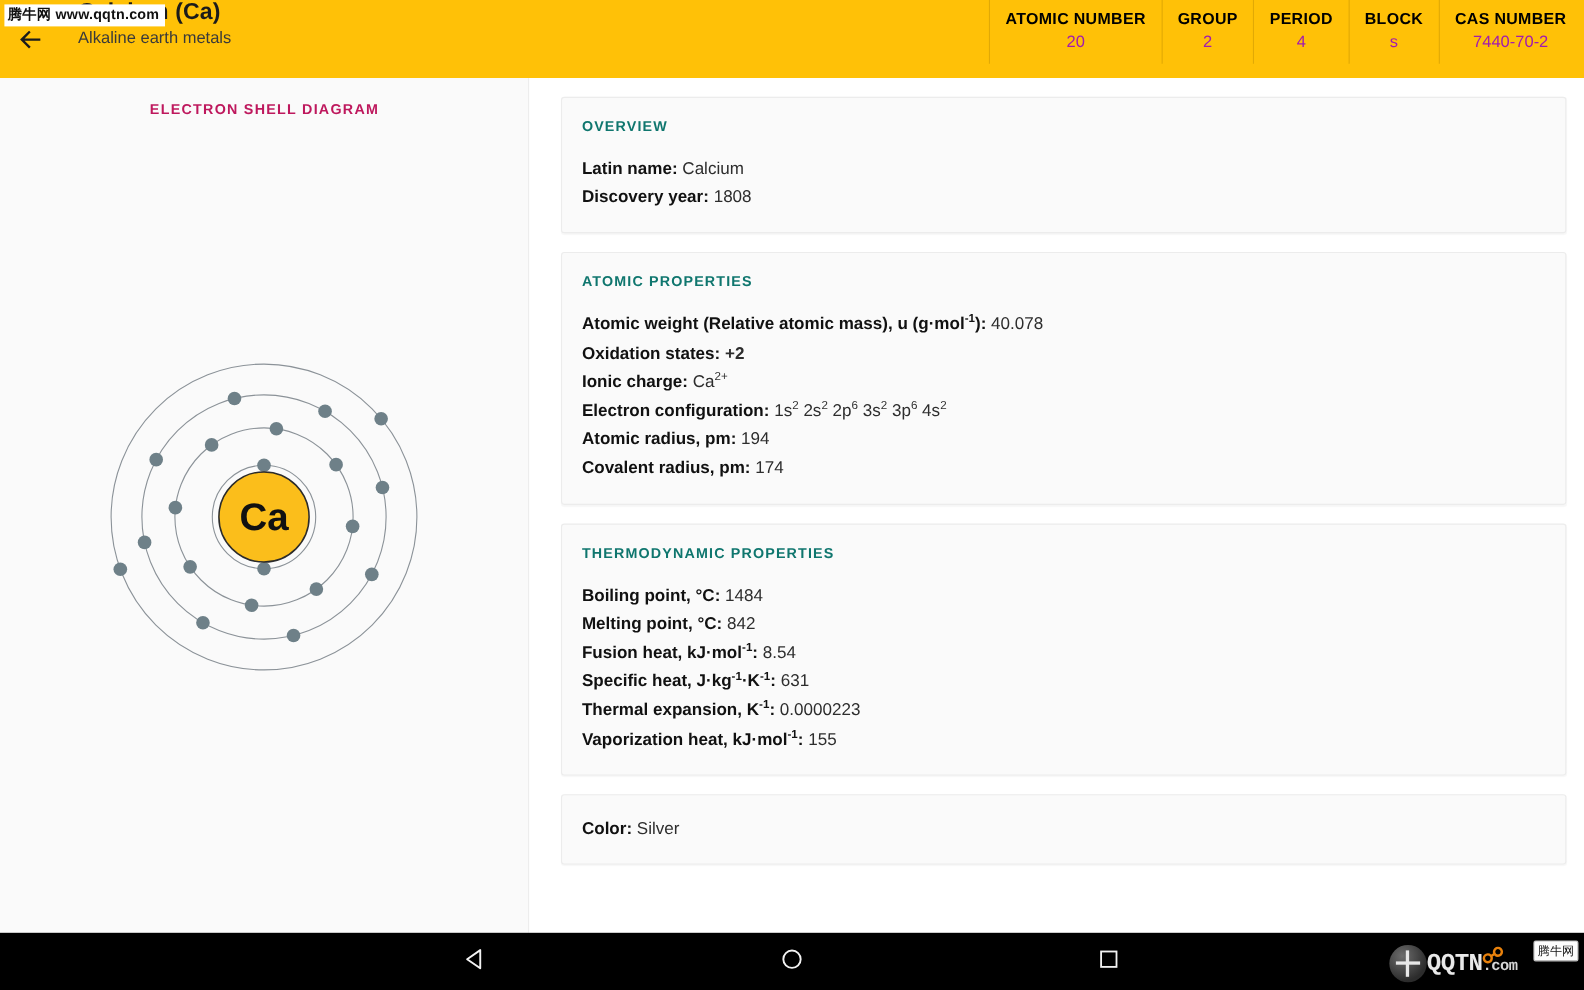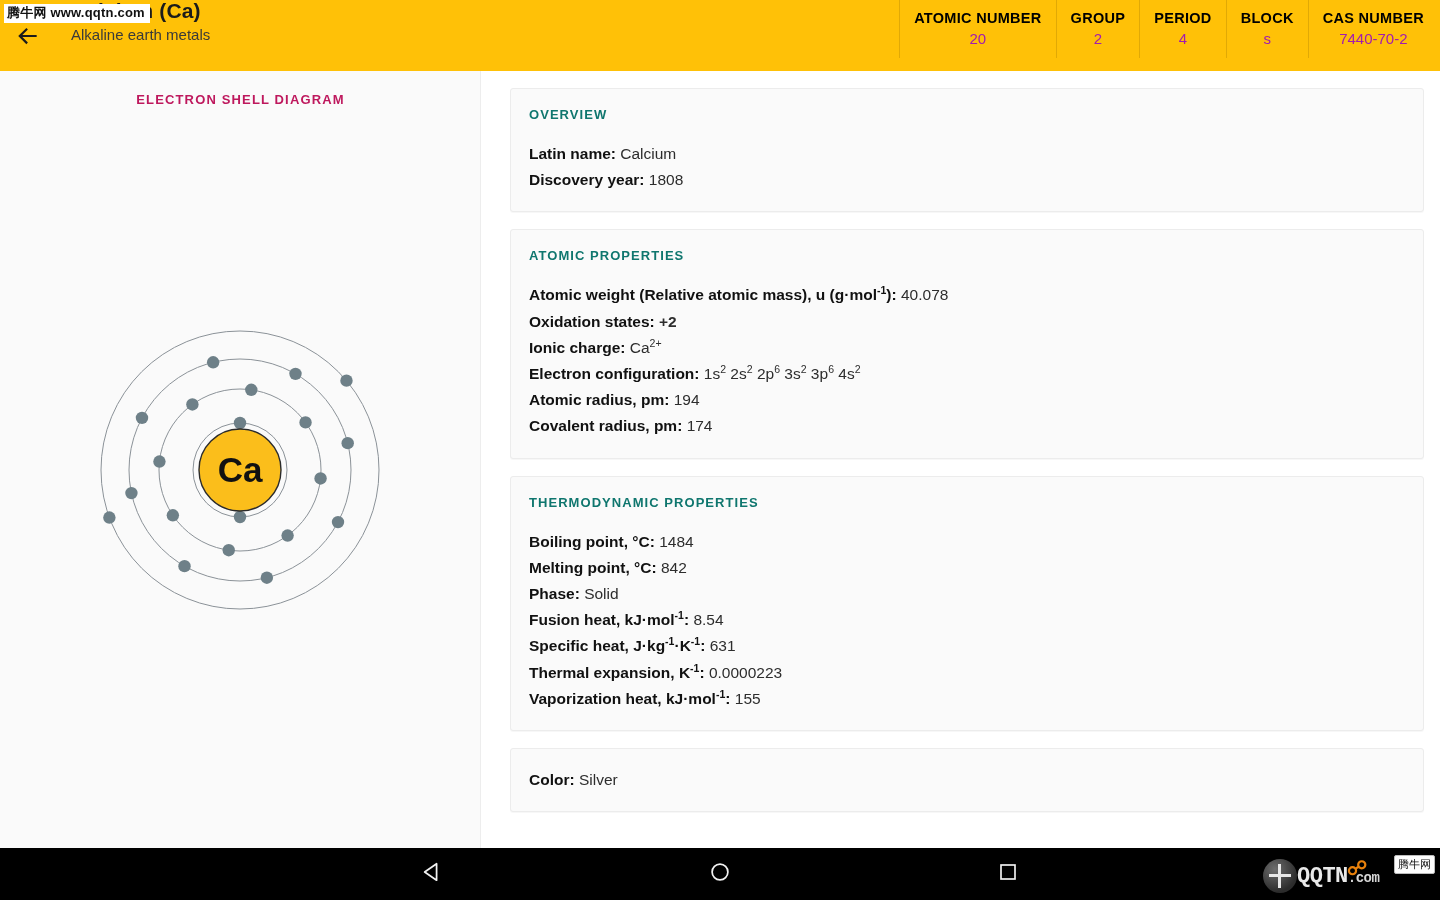--- a/index.html
+++ b/index.html
@@ -254,21 +254,20 @@
             <div class="prop"><span class="k">Oxidation states:</span> <span class="v"><b>+2</b></span></div>
             <div class="prop"><span class="k">Ionic charge:</span> <span class="v">Ca<sup>2+</sup></span></div>
             <div class="prop"><span class="k">Electron configuration:</span> <span class="v">1s<sup>2</sup> 2s<sup>2</sup> 2p<sup>6</sup> 3s<sup>2</sup> 3p<sup>6</sup> 4s<sup>2</sup></span></div>
             <div class="prop"><span class="k">Atomic radius, pm:</span> <span class="v">194</span></div>
             <div class="prop"><span class="k">Covalent radius, pm:</span> <span class="v">174</span></div>
           </div>
           <div class="card">
             <div class="card-title">THERMODYNAMIC PROPERTIES</div>
             <div class="prop"><span class="k">Boiling point, °C:</span> <span class="v">1484</span></div>
             <div class="prop"><span class="k">Melting point, °C:</span> <span class="v">842</span></div>
-            <div class="prop"><span class="k">Phase:</span> <span class="v">Solid</span></div>
             <div class="prop"><span class="k">Fusion heat, kJ·mol<sup>-1</sup>:</span> <span class="v">8.54</span></div>
             <div class="prop"><span class="k">Specific heat, J·kg<sup>-1</sup>·K<sup>-1</sup>:</span> <span class="v">631</span></div>
             <div class="prop"><span class="k">Thermal expansion, K<sup>-1</sup>:</span> <span class="v">0.0000223</span></div>
             <div class="prop"><span class="k">Vaporization heat, kJ·mol<sup>-1</sup>:</span> <span class="v">155</span></div>
           </div>
           <div class="card">
             <div class="prop"><span class="k">Color:</span> <span class="v">Silver</span></div>
           </div>
         </div>
     </div>

